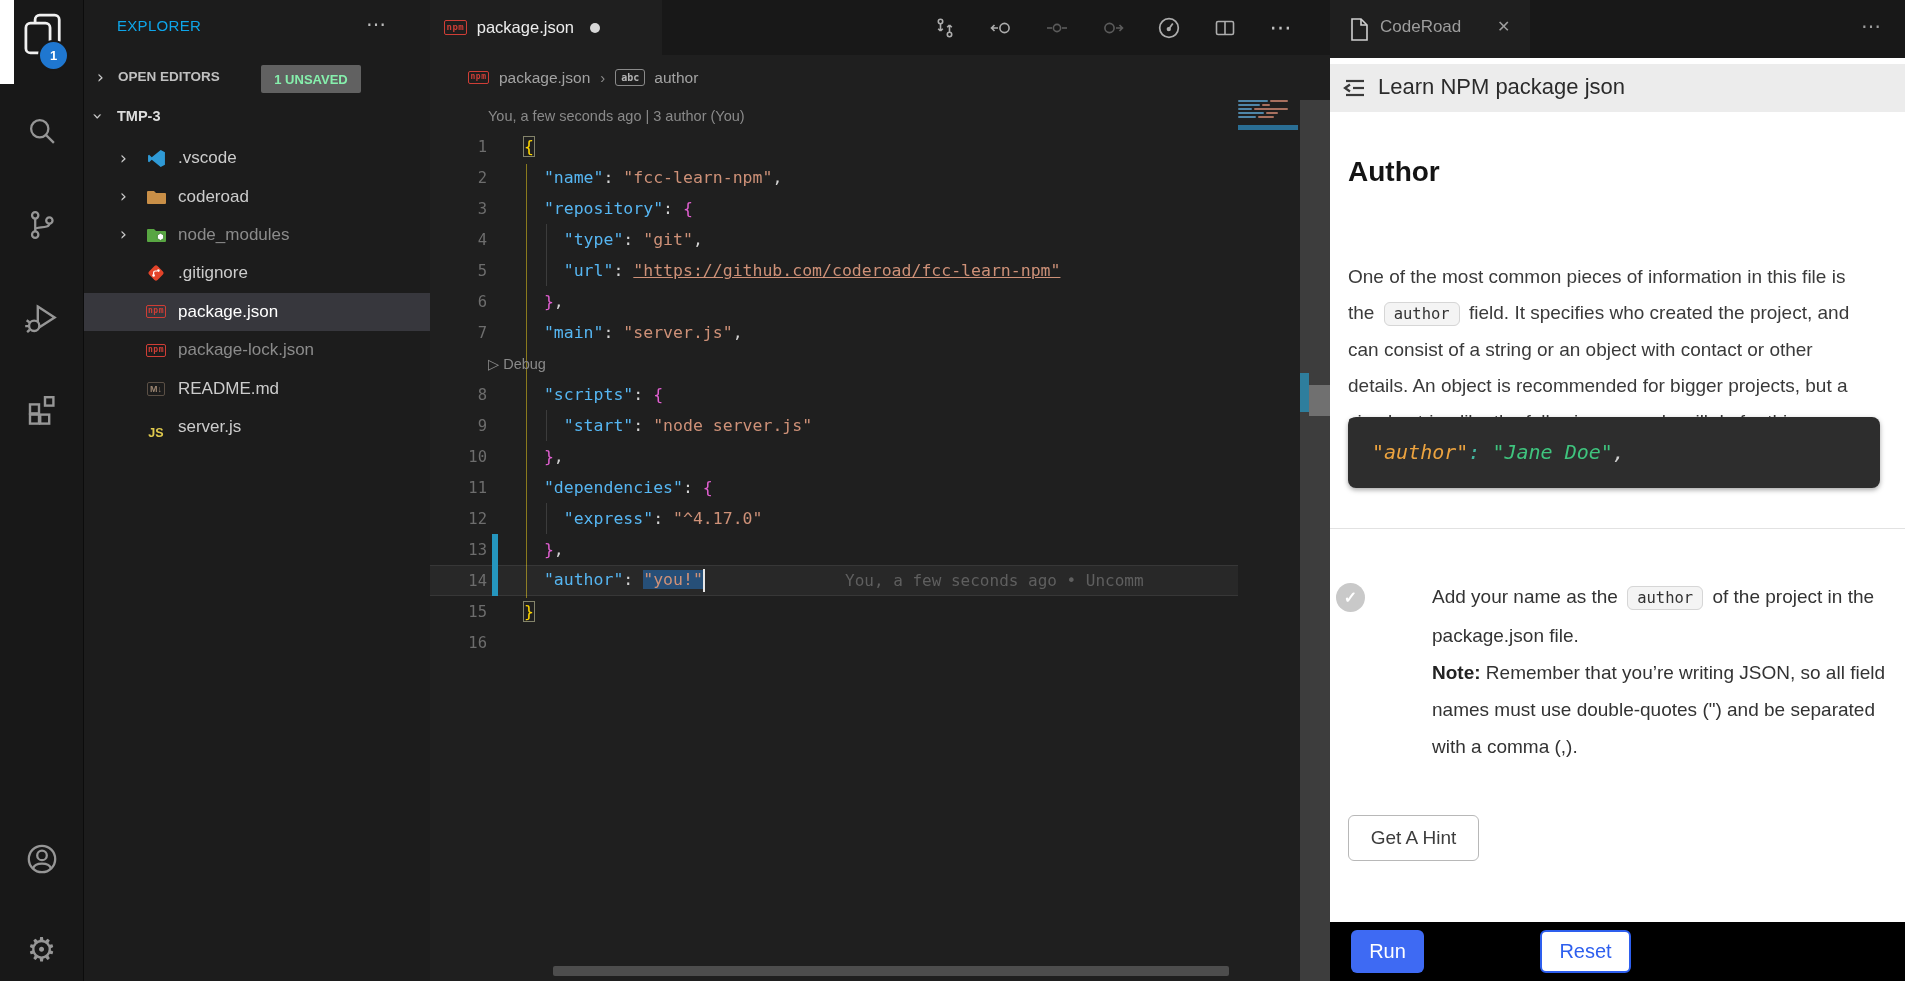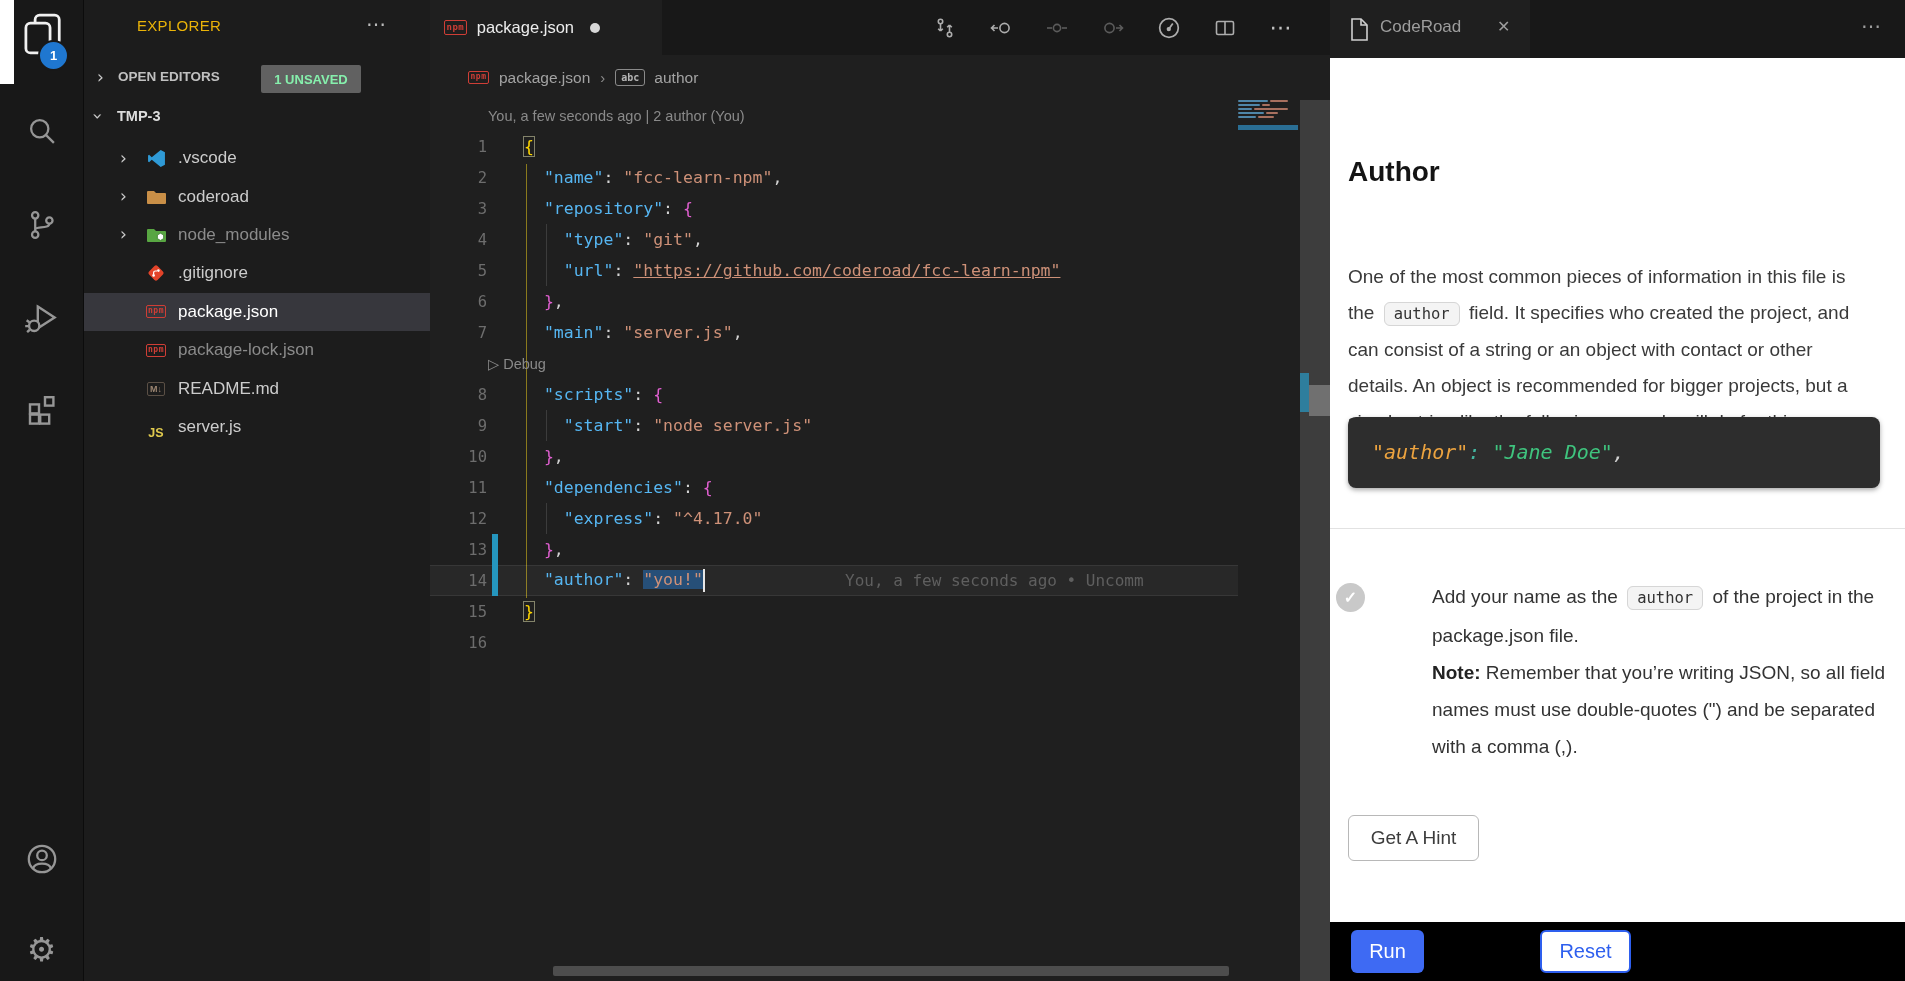--- a/index.html
+++ b/index.html
@@ -10,21 +10,21 @@
   .act-white{position:absolute;left:0;top:0;width:14px;height:84px;background:#ffffff;}
   .act-item{position:absolute;left:0;width:83px;display:flex;justify-content:center;align-items:center;color:#969696;}
   .act-item svg{display:block;}
   .badge-blue{position:absolute;left:38px;top:36px;width:27px;height:27px;border-radius:50%;
       background:#1f77d0;border:2px solid #181818;color:#fff;font:700 13px "Liberation Sans",sans-serif;
       display:flex;align-items:center;justify-content:center;}
   .gear-glyph{font-size:33px;color:#969696;line-height:1;}
   
   .sidebar{position:absolute;left:84px;top:0;width:346px;height:981px;background:#1c1c1c;color:#cccccc;}
   .sb-title{position:absolute;left:0;top:14px;width:100%;height:26px;}
-  .sb-title .t{position:absolute;left:33px;top:3px;font-size:15px;color:#eab308;letter-spacing:.3px;margin-left:20px;}
+  .sb-title .t{position:absolute;left:33px;top:3px;font-size:15px;color:#0ea5e9;letter-spacing:.3px;}
   .sb-more{position:absolute;right:42px;top:-2px;font-size:20px;color:#bbbbbb;letter-spacing:2px;}
   .sb-open{position:absolute;left:0;top:60px;width:100%;height:38px;}
   .sb-open .t{position:absolute;left:34px;top:9px;font-size:13.5px;font-weight:700;color:#c0c0c0;}
   .badge-unsaved{position:absolute;left:177px;top:5px;width:100px;height:28px;background:#616161;color:#86efac;
       font-size:13px;font-weight:700;border-radius:2px;display:flex;align-items:center;justify-content:center;}
   .sb-root{position:absolute;left:0;top:100px;width:100%;height:38px;}
   .sb-root .t{position:absolute;left:33px;top:8px;font-size:14.5px;font-weight:700;color:#dddddd;}
   .chev{display:inline-block;color:#c8c8c8;font-size:17px;font-family:"DejaVu Sans",sans-serif;line-height:1;}
   .chev.down{transform:rotate(90deg);}
   .sb-open .chev{position:absolute;left:13px;top:9px;}
@@ -315,21 +315,21 @@
       <span class="abcchip">abc</span>
       <span>author</span>
     </div>
 
     <div id="codearea">
       <div class="guide gold" style="left:96px;top:64px;height:434px;"></div>
       <div class="guide gray" style="left:116px;top:124px;height:62px;"></div>
       <div class="guide gray" style="left:116px;top:310px;height:31px;"></div>
       <div class="guide gray" style="left:116px;top:403px;height:31px;"></div>
       <div id="rows">
-          <div class="crow lens"><span class="codetext">You, a few seconds ago | 2 author (You)</span></div>
+          <div class="crow lens"><span class="codetext">You, a few seconds ago | 3 author (You)</span></div>
           <div class="crow"><span class="ln">1</span><span class="codetext"><span class="b1 match">{</span></span></div>
           <div class="crow"><span class="ln">2</span><span class="codetext"><span>  </span><span class="key">"name"</span><span class="pun">: </span><span class="str">"fcc-learn-npm"</span><span class="pun">,</span></span></div>
           <div class="crow"><span class="ln">3</span><span class="codetext"><span>  </span><span class="key">"repository"</span><span class="pun">: </span><span class="b2">{</span></span></div>
           <div class="crow"><span class="ln">4</span><span class="codetext"><span>    </span><span class="key">"type"</span><span class="pun">: </span><span class="str">"git"</span><span class="pun">,</span></span></div>
           <div class="crow"><span class="ln">5</span><span class="codetext"><span>    </span><span class="key">"url"</span><span class="pun">: </span><span class="str lnk">"https://github.com/coderoad/fcc-learn-npm"</span></span></div>
           <div class="crow"><span class="ln">6</span><span class="codetext"><span>  </span><span class="b2">}</span><span class="pun">,</span></span></div>
           <div class="crow"><span class="ln">7</span><span class="codetext"><span>  </span><span class="key">"main"</span><span class="pun">: </span><span class="str">"server.js"</span><span class="pun">,</span></span></div>
           <div class="crow lens"><span class="codetext">▷ Debug</span></div>
           <div class="crow"><span class="ln">8</span><span class="codetext"><span>  </span><span class="key">"scripts"</span><span class="pun">: </span><span class="b2">{</span></span></div>
           <div class="crow"><span class="ln">9</span><span class="codetext"><span>    </span><span class="key">"start"</span><span class="pun">: </span><span class="str">"node server.js"</span></span></div>
@@ -383,20 +383,30 @@
           <svg width="26" height="26" viewBox="0 0 26 26" fill="none" stroke="currentColor" stroke-width="1.6">
             <path d="M6 3 H15 L21 9 V24 H6 Z"></path>
               <path d="M15 3 V9 H21"></path>
           </svg></span>
         <span class="ptitle">CodeRoad</span>
         <span class="pclose">✕</span>
       </div>
       <span class="pmore">⋯</span>
     </div>
     <div class="pbody">
+      <div class="pheader">
+        <span class="icon">
+          <svg width="28" height="28" viewBox="0 0 28 28" fill="none" stroke="#3a3a3a" stroke-width="2.2">
+            <path d="M6 7 H24"></path>
+              <path d="M13 14 H24"></path>
+              <path d="M6 21 H24"></path>
+              <path d="M10 10.5 L5 14 L10 17.5"></path>
+          </svg></span>
+        <span class="t">Learn NPM package json</span>
+      </div>
       <h1>Author</h1>
       <p class="ppara" id="ppara"><span>One of the most common pieces of information in this file is the </span><code class="chip">author</code><span> field. It specifies who created the project, and can consist of a string or an object with contact or other details. An object is recommended for bigger projects, but a simple string like the following example will do for this project.</span></p>
       <div class="codeblock" id="pcode"><span class="ck">"author"</span><span class="cc">:</span><span class="cw"> </span><span class="cg">"Jane Doe"</span><span class="cw">,</span></div>
       <div class="pdivider"></div>
       <span class="check">✓</span>
       <div class="ptask" id="ptask"><span>Add your name as the </span><code class="chip">author</code><span> of the project in the package.json file.</span><br><b>Note:</b><span> Remember that you’re writing JSON, so all field names must use double-quotes (") and be separated with a comma (,).</span></div>
       <button class="hint">Get A Hint</button>
     </div>
     <div class="pfooter">
       <button class="runbtn">Run</button>

